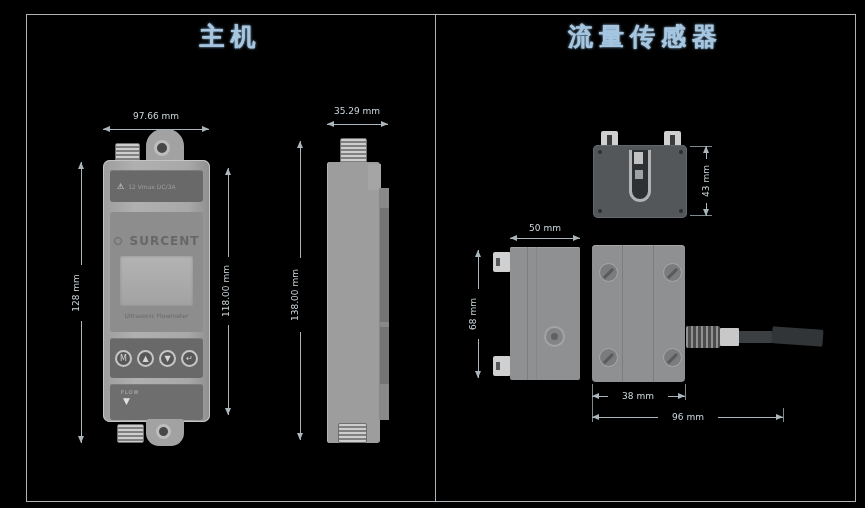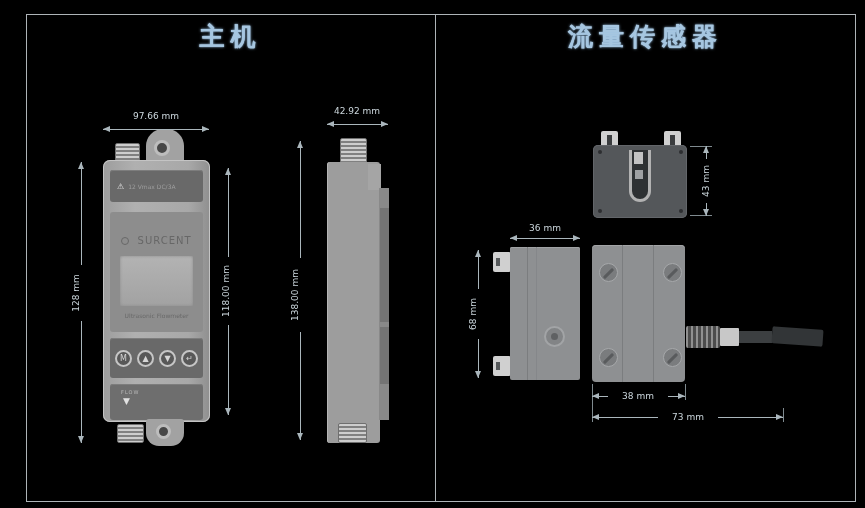--- a/index.html
+++ b/index.html
@@ -80,21 +80,21 @@
   <div class="mu-body" style="left:103px;top:160px;width:107px;height:262px;"></div>
 
   <div class="dk-strip" style="left:110px;top:170px;width:93px;height:32px;display:flex;align-items:center;gap:4px;padding-left:7px;">
     <span style="font-size:8px;color:#e6e6e6;">⚠</span>
     <span style="font-size:6px;color:#9e9e9e;">12 Vmax DC/3A</span>
   </div>
 
   <div class="md-panel" style="left:110px;top:212px;width:93px;height:120px;"></div>
   <div class="abs" style="left:110px;top:230px;width:93px;text-align:center;z-index:2;">
     <span style="display:inline-block;width:8px;height:8px;border:1px solid #686868;border-radius:50%;vertical-align:middle;margin-right:3px;"></span>
-    <span style="font-size:10px;font-weight:normal;letter-spacing:1px;color:#676767;vertical-align:middle;">SURCENT</span>
+    <span style="font-size:12px;font-weight:bold;letter-spacing:1px;color:#676767;vertical-align:middle;">SURCENT</span>
   </div>
   <div class="lcd" style="left:120px;top:256px;width:73px;height:50px;"></div>
   <div class="abs" style="left:110px;top:312px;width:93px;text-align:center;font-size:6px;color:#696969;z-index:2;">Ultrasonic Flowmeter</div>
 
   <div class="dk-strip" style="left:110px;top:338px;width:93px;height:40px;display:flex;align-items:center;justify-content:space-evenly;">
     <div class="btn">M</div>
     <div class="btn">▲</div>
     <div class="btn">▼</div>
     <div class="btn">↵</div>
   </div>
@@ -106,21 +106,21 @@
   <div class="ear" style="left:146px;top:419px;width:38px;height:27px;border-radius:3px 3px 13px 13px;"></div>
   <div class="hole" style="left:156px;top:424px;width:15px;height:15px;"></div>
   <div class="ribh" style="left:117px;top:424px;width:27px;height:19px;"></div>
 
   <div class="dimv" style="left:81px;top:162px;height:281px;"></div>
   <div class="vtext" style="left:48px;top:287px;width:56px;">128 mm</div>
 
   <div class="dimv" style="left:228px;top:168px;height:247px;"></div>
   <div class="vtext" style="left:192px;top:285px;width:68px;">118.00 mm</div>
 
-  <div class="htext" style="left:317px;top:105px;width:80px;">42.92 mm</div>
+  <div class="htext" style="left:317px;top:105px;width:80px;">35.29 mm</div>
   <div class="dimh" style="left:327px;top:124px;width:61px;"></div>
 
   <div class="ribh" style="left:340px;top:138px;width:27px;height:26px;"></div>
   <div class="abs" style="left:327px;top:162px;width:53px;height:281px;background:#9d9d9d;border-radius:3px;box-shadow:inset 1px 0 0 #b5b5b5;"></div>
   <div class="abs" style="left:368px;top:164px;width:13px;height:26px;background:#a5a5a5;"></div>
   <div class="abs" style="left:379px;top:188px;width:10px;height:232px;background:#898989;"></div>
   <div class="abs" style="left:380px;top:208px;width:9px;height:114px;background:#747474;"></div>
   <div class="abs" style="left:380px;top:327px;width:9px;height:57px;background:#747474;"></div>
   <div class="ribh" style="left:338px;top:423px;width:29px;height:20px;"></div>
 
@@ -140,21 +140,21 @@
   <div class="abs" style="left:679px;top:209px;width:4px;height:4px;border-radius:50%;background:#2c2e30;"></div>
   <div class="abs" style="left:629px;top:150px;width:22px;height:52px;border:3px solid #b2b2b2;border-top:none;border-radius:0 0 12px 12px;background:#2e3133;"></div>
   <div class="abs" style="left:634px;top:152px;width:9px;height:12px;background:#c2c2c2;"></div>
   <div class="abs" style="left:635px;top:170px;width:8px;height:9px;background:#9fa1a3;"></div>
 
   <div class="ext" style="left:690px;top:146px;width:22px;height:1px;"></div>
   <div class="ext" style="left:690px;top:215px;width:22px;height:1px;"></div>
   <div class="dimv" style="left:706px;top:146px;height:70px;"></div>
   <div class="vtext" style="left:684px;top:175px;width:44px;">43 mm</div>
 
-  <div class="htext" style="left:505px;top:222px;width:80px;">36 mm</div>
+  <div class="htext" style="left:505px;top:222px;width:80px;">50 mm</div>
   <div class="dimh" style="left:510px;top:238px;width:70px;"></div>
   <div class="clip" style="left:493px;top:252px;width:18px;height:20px;">
     <div class="abs" style="left:3px;top:6px;width:4px;height:8px;background:#55585a;"></div>
   </div>
   <div class="clip" style="left:493px;top:356px;width:18px;height:20px;">
     <div class="abs" style="left:3px;top:6px;width:4px;height:8px;background:#55585a;"></div>
   </div>
   <div class="abs" style="left:510px;top:247px;width:70px;height:133px;background:#8e9092;border-radius:2px;box-shadow:inset 0 1px 0 #a0a2a4;"></div>
   <div class="seam" style="left:527px;top:247px;height:133px;"></div>
   <div class="seam" style="left:536px;top:247px;height:133px;background:#85878a;"></div>
@@ -184,15 +184,15 @@
   <div class="abs" style="left:739px;top:331px;width:33px;height:12px;background:#3c3f41;"></div>
   <div class="abs" style="left:772px;top:328px;width:51px;height:17px;background:#323537;border-radius:2px;transform:rotate(4deg);"></div>
 
   <div class="ext" style="left:592px;top:384px;width:1px;height:38px;"></div>
   <div class="ext" style="left:685px;top:384px;width:1px;height:16px;"></div>
   <div class="dimh" style="left:592px;top:396px;width:93px;"></div>
   <div class="htext" style="left:608px;top:390px;width:60px;">38 mm</div>
 
   <div class="ext" style="left:783px;top:408px;width:1px;height:14px;"></div>
   <div class="dimh" style="left:592px;top:417px;width:191px;"></div>
-  <div class="htext" style="left:658px;top:411px;width:60px;">73 mm</div>
+  <div class="htext" style="left:658px;top:411px;width:60px;">96 mm</div>
 
 </div>
 
 </body></html>

